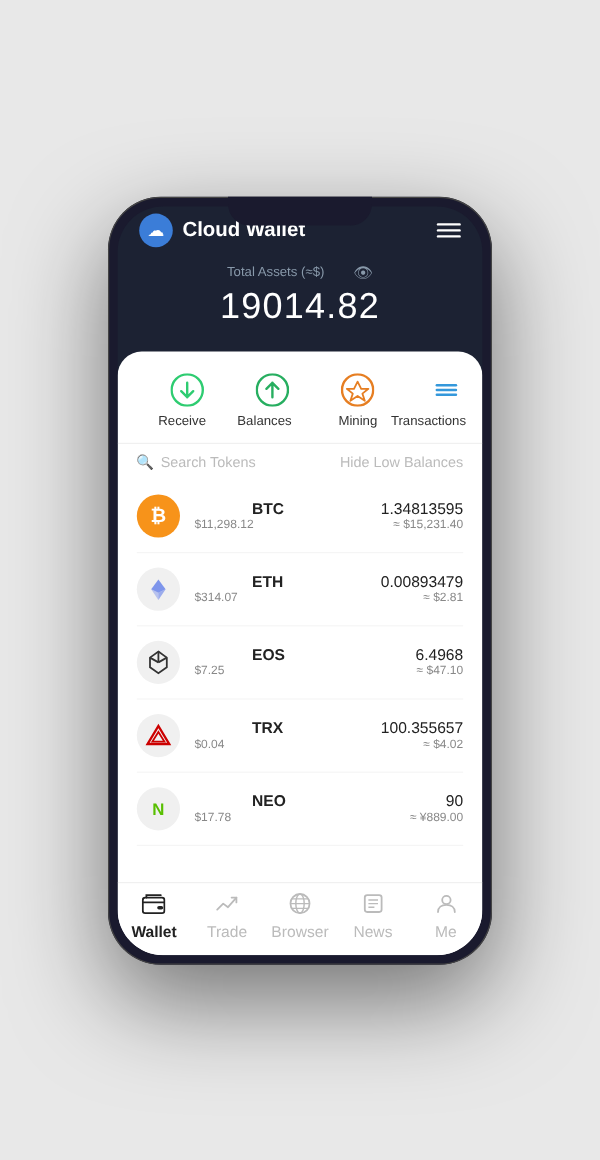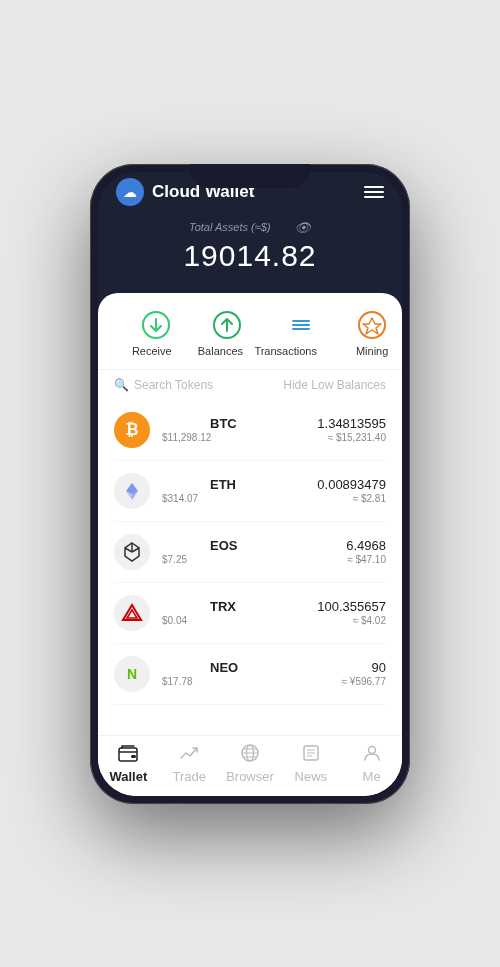--- a/index.html
+++ b/index.html
@@ -153,21 +153,20 @@
       flex-shrink: 0;
     }
     .total-assets-label {
       color: #8899aa;
       font-size: 11px;
       margin-bottom: 4px;
       display: flex;
       align-items: center;
       justify-content: center;
       gap: 24px;
-      font-style: italic;
     }
     .eye-icon { font-size: 13px; }
     .total-assets-value {
       color: #fff;
       font-size: 30px;
       font-weight: 300;
       letter-spacing: 1px;
     }
     
     .white-card {
@@ -377,37 +376,37 @@
         <div class="action-btn">
           <div class="action-btn-icon transfer-icon">
             <svg width="28" height="28" viewBox="0 0 28 28">
               <circle cx="14" cy="14" r="13" stroke="#27ae60" stroke-width="2" fill="none"></circle>
               <path d="M14 20 L14 8 M9 13 L14 8 L19 13" stroke="#27ae60" stroke-width="2" fill="none" stroke-linecap="round" stroke-linejoin="round"></path>
             </svg>
           </div>
           <span class="action-btn-label">Balances</span>
         </div>
         <div class="action-btn">
+          <div class="action-btn-icon mining-icon">
+            <svg width="28" height="28" viewBox="0 0 28 28">
+              <circle cx="14" cy="14" r="13" stroke="#e67e22" stroke-width="2" fill="none"></circle>
+              <path d="M14 7 L17 13 L23 13 L18 17 L20 23 L14 19 L8 23 L10 17 L5 13 L11 13 Z" stroke="#e67e22" stroke-width="1.5" fill="none" stroke-linejoin="round"></path>
+            </svg>
+          </div>
+          <span class="action-btn-label">Mining</span>
+        </div>
+        <div class="action-btn">
           <div class="action-btn-icon transactions-icon">
             <svg width="28" height="28" viewBox="0 0 28 28">
               <rect x="5" y="9" width="18" height="2" rx="1" fill="#3498db"></rect>
               <rect x="5" y="13" width="18" height="2" rx="1" fill="#3498db"></rect>
               <rect x="5" y="17" width="18" height="2" rx="1" fill="#3498db"></rect>
             </svg>
           </div>
           <span class="action-btn-label">Transactions</span>
-        </div>
-        <div class="action-btn">
-          <div class="action-btn-icon mining-icon">
-            <svg width="28" height="28" viewBox="0 0 28 28">
-              <circle cx="14" cy="14" r="13" stroke="#e67e22" stroke-width="2" fill="none"></circle>
-              <path d="M14 7 L17 13 L23 13 L18 17 L20 23 L14 19 L8 23 L10 17 L5 13 L11 13 Z" stroke="#e67e22" stroke-width="1.5" fill="none" stroke-linejoin="round"></path>
-            </svg>
-          </div>
-          <span class="action-btn-label">Mining</span>
         </div>
       </div>
 
       <div class="search-bar">
         <div class="search-input-wrap">
           <span style="color:#bbb;font-size:12px;">🔍</span>
           <span class="search-placeholder">Search Tokens</span>
         </div>
         <span class="hide-low">Hide Low Balances</span>
       </div>
@@ -499,21 +498,21 @@
                 <text x="11" y="16" text-anchor="middle" font-size="14" fill="#58bf00" font-weight="bold">N</text>
               </svg>
             </div>
             <div class="token-info">
               <span class="token-name">NEO</span>
               <span class="token-price">$17.78</span>
             </div>
           </div>
           <div class="token-right">
             <div class="token-amount">90</div>
-            <div class="token-value">≈ ¥596.77</div>
+            <div class="token-value">≈ ¥889.00</div>
           </div>
         </div>
       </div>
 
       <div class="bottom-nav">
         <div class="nav-item">
           <span class="nav-icon active">
             <svg width="20" height="18" viewBox="0 0 20 18">
               <rect x="1" y="4" width="18" height="13" rx="2" stroke="#222" stroke-width="1.5" fill="none"></rect>
               <path d="M1 8 L19 8" stroke="#222" stroke-width="1.5"></path>

